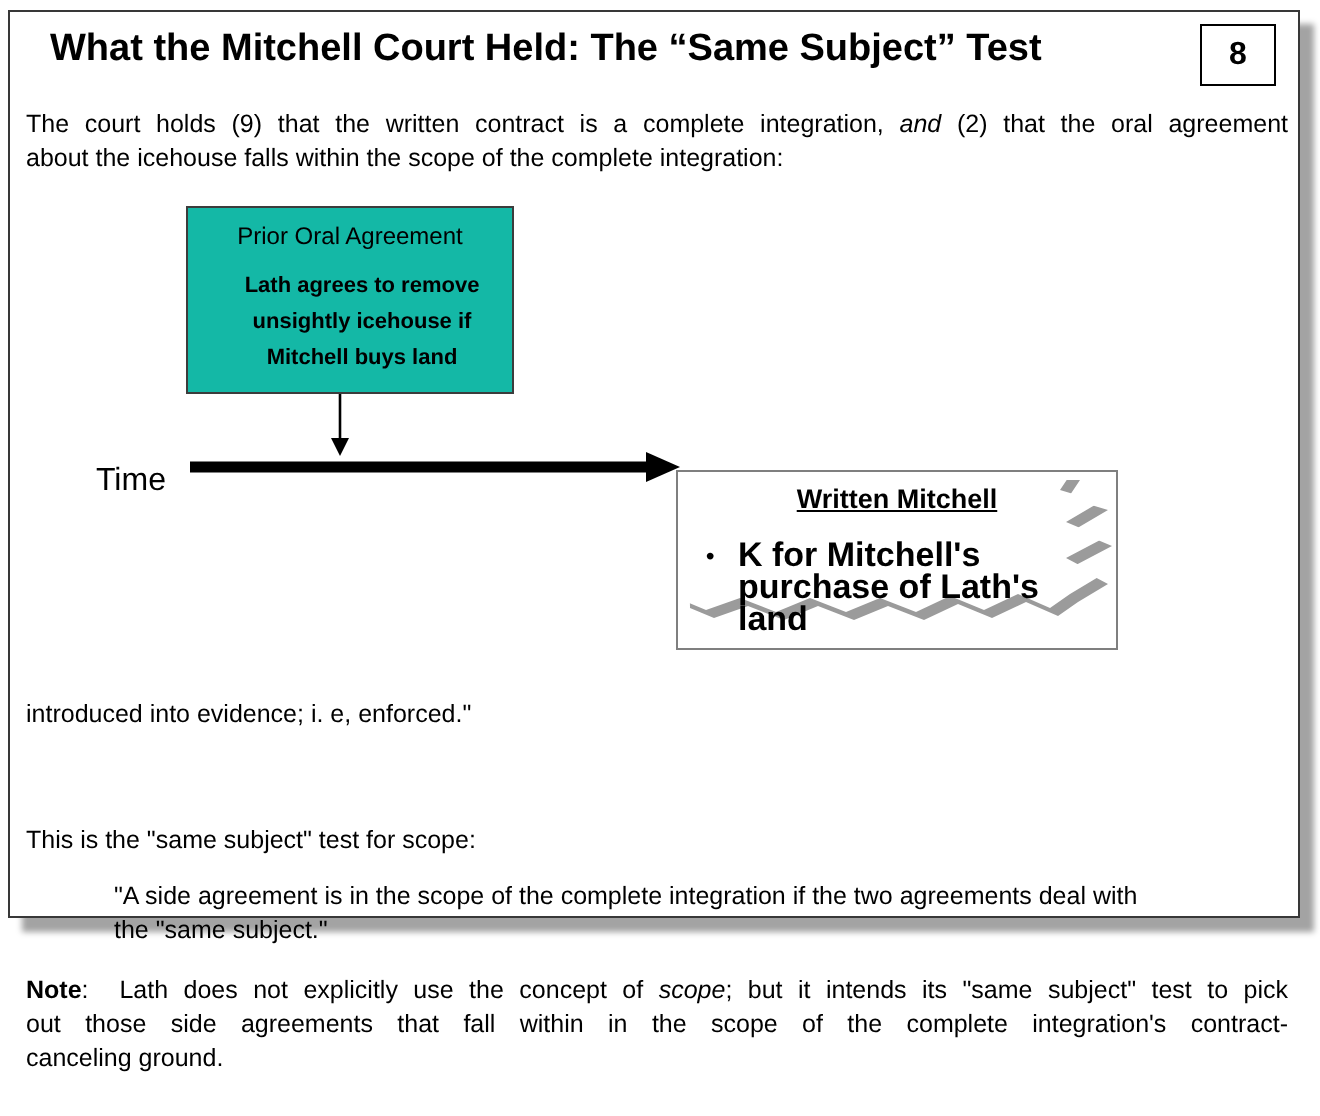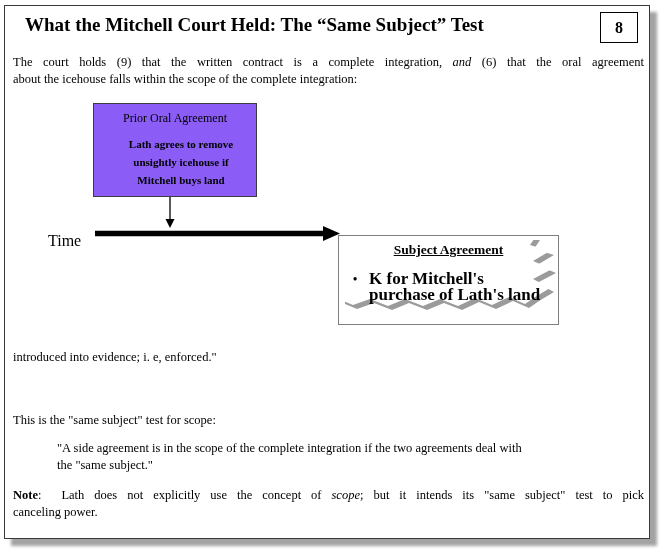--- a/index.html
+++ b/index.html
@@ -1,31 +1,31 @@
 <!DOCTYPE html>
 <html><head>
 <meta charset="utf-8">
 <style>
   html,body{margin:0;padding:0;background:#ffffff;width:660px;height:558px;
     font-family:"Liberation Sans","DejaVu Sans",sans-serif;color:#000;}
-  .page{position:absolute;left:4px;top:5px;width:646px;height:534px;
+  .page{position:absolute;left:4px;top:5px;width:646px;height:454px;
     box-sizing:border-box;background:#fff;border:1px solid #383838;
-    box-shadow:7px 7px 3px #a3a3a3;font-family:Liberation Serif, serif;}
+    box-shadow:7px 7px 3px #a3a3a3;}
   .abs{position:absolute;}
   .title{left:20px;top:8px;font-size:19px;font-weight:bold;white-space:nowrap;
     letter-spacing:0;}
   .pagenum{left:595px;top:6px;width:38px;height:31px;box-sizing:border-box;
     border:1.5px solid #000;display:flex;align-items:center;justify-content:center;
     font-size:16px;font-weight:bold;background:#fff;}
   .body-text{font-size:12.5px;line-height:17px;}
   .intro{left:8px;top:48px;width:631px;}
   .stretch .line{text-align:justify;text-align-last:justify;}
   .stretch .line:last-child{text-align-last:left;}
   .prior-box{left:88px;top:97px;width:164px;height:94px;box-sizing:border-box;
-    background:#8b5cf6;border:1px solid #3c3c3c;text-align:center;}
+    background:#14b8a6;border:1px solid #3c3c3c;text-align:center;}
   .prior-header{font-size:12px;margin-top:7px;}
   .prior-body{font-size:11px;font-weight:bold;line-height:18px;margin-top:9px;
     padding:0 8px;margin-left:12px;}
   .time-label{left:43px;top:226px;font-size:16px;}
   .written-box{left:333px;top:229px;width:221px;height:90px;box-sizing:border-box;
     border:1px solid #7f7f7f;background:#fff;overflow:hidden;}
   .torn-svg{position:absolute;left:0;top:0;}
   .written-content{position:absolute;left:0;top:0;width:100%;}
   .written-header{text-align:center;font-size:13.5px;font-weight:bold;
     text-decoration:underline;margin-top:6px;}
@@ -44,21 +44,21 @@
 
 <div class="page">
 
   <div class="abs title">What the Mitchell Court Held: The “Same Subject” Test</div>
 
   <div class="abs pagenum">
     <span>8</span>
   </div>
 
   <div class="abs intro body-text stretch">
-      <div class="line"><span>The court holds (9) that the written contract is a complete integration, </span><i>and</i><span> (6) that the oral agreement</span></div>
+      <div class="line"><span>The court holds (9) that the written contract is a complete integration, </span><i>and</i><span> (2) that the oral agreement</span></div>
       <div class="line"><span>about the icehouse falls within the scope of the complete integration:</span></div>
     </div>
 
   <div class="abs prior-box">
     <div class="prior-header">Prior Oral Agreement</div>
     <div class="prior-body">Lath agrees to remove unsightly icehouse if Mitchell buys land</div>
   </div>
 
   <svg class="abs" style="left:158px;top:191px;" width="14" height="31">
     <line x1="7" y1="0" x2="7" y2="23" stroke="#000" stroke-width="1.3"></line>
@@ -71,37 +71,38 @@
     <line x1="0" y1="8.5" x2="230" y2="8.5" stroke="#000" stroke-width="5.5"></line>
     <polygon points="228,1 228,16 245,8.5" fill="#000"></polygon>
   </svg>
 
   <div class="abs written-box">
     <svg class="torn-svg" width="219" height="88" viewBox="0 0 219 88">
       <polygon fill="#9b9b9b" points="5,4 201,4 195,13 215,19 198,29 217,37 198,47 215,56 200,65 190,72 174,65 157,73 140,66 123,74 105,67 88,74 70,67 53,74 35,67 18,73 6,68"></polygon>
       <polygon fill="#ffffff" points="1,0 197,0 191,9 211,15 194,25 213,33 194,43 211,52 196,61 186,68 170,61 153,69 136,62 119,70 101,63 84,70 66,63 49,70 31,63 14,69 2,64"></polygon>
     </svg>
     <div class="written-content">
-      <div class="written-header">Subject Agreement</div>
+      <div class="written-header">Written Mitchell</div>
       <div class="bullet-row">
         <span class="bullet-dot">•</span>
         <span class="bullet-text">K for Mitchell's purchase of Lath's land</span>
       </div>
     </div>
   </div>
 
   <div class="abs conclusion body-text stretch">
       <div class="line"><span>introduced into evidence; i. e, enforced."</span></div>
     </div>
 
   <div class="abs same-subject body-text">This is the "same subject" test for scope:</div>
 
   <div class="abs quote body-text">
       <div class="line"><span>"A side agreement is in the scope of the complete integration if the two agreements deal with</span></div>
       <div class="line"><span>the "same subject."</span></div>
     </div>
 
   <div class="abs note body-text stretch">
       <div class="line"><b>Note</b><span>:&nbsp; Lath does not explicitly use the concept of </span><i>scope</i><span>; but it intends its "same subject" test to pick</span></div>
-      <div class="line"><span>canceling power.</span></div>
+      <div class="line"><span>out those side agreements that fall within in the scope of the complete integration's contract-</span></div>
+      <div class="line"><span>canceling ground.</span></div>
     </div>
 
 </div>
 
 </body></html>

